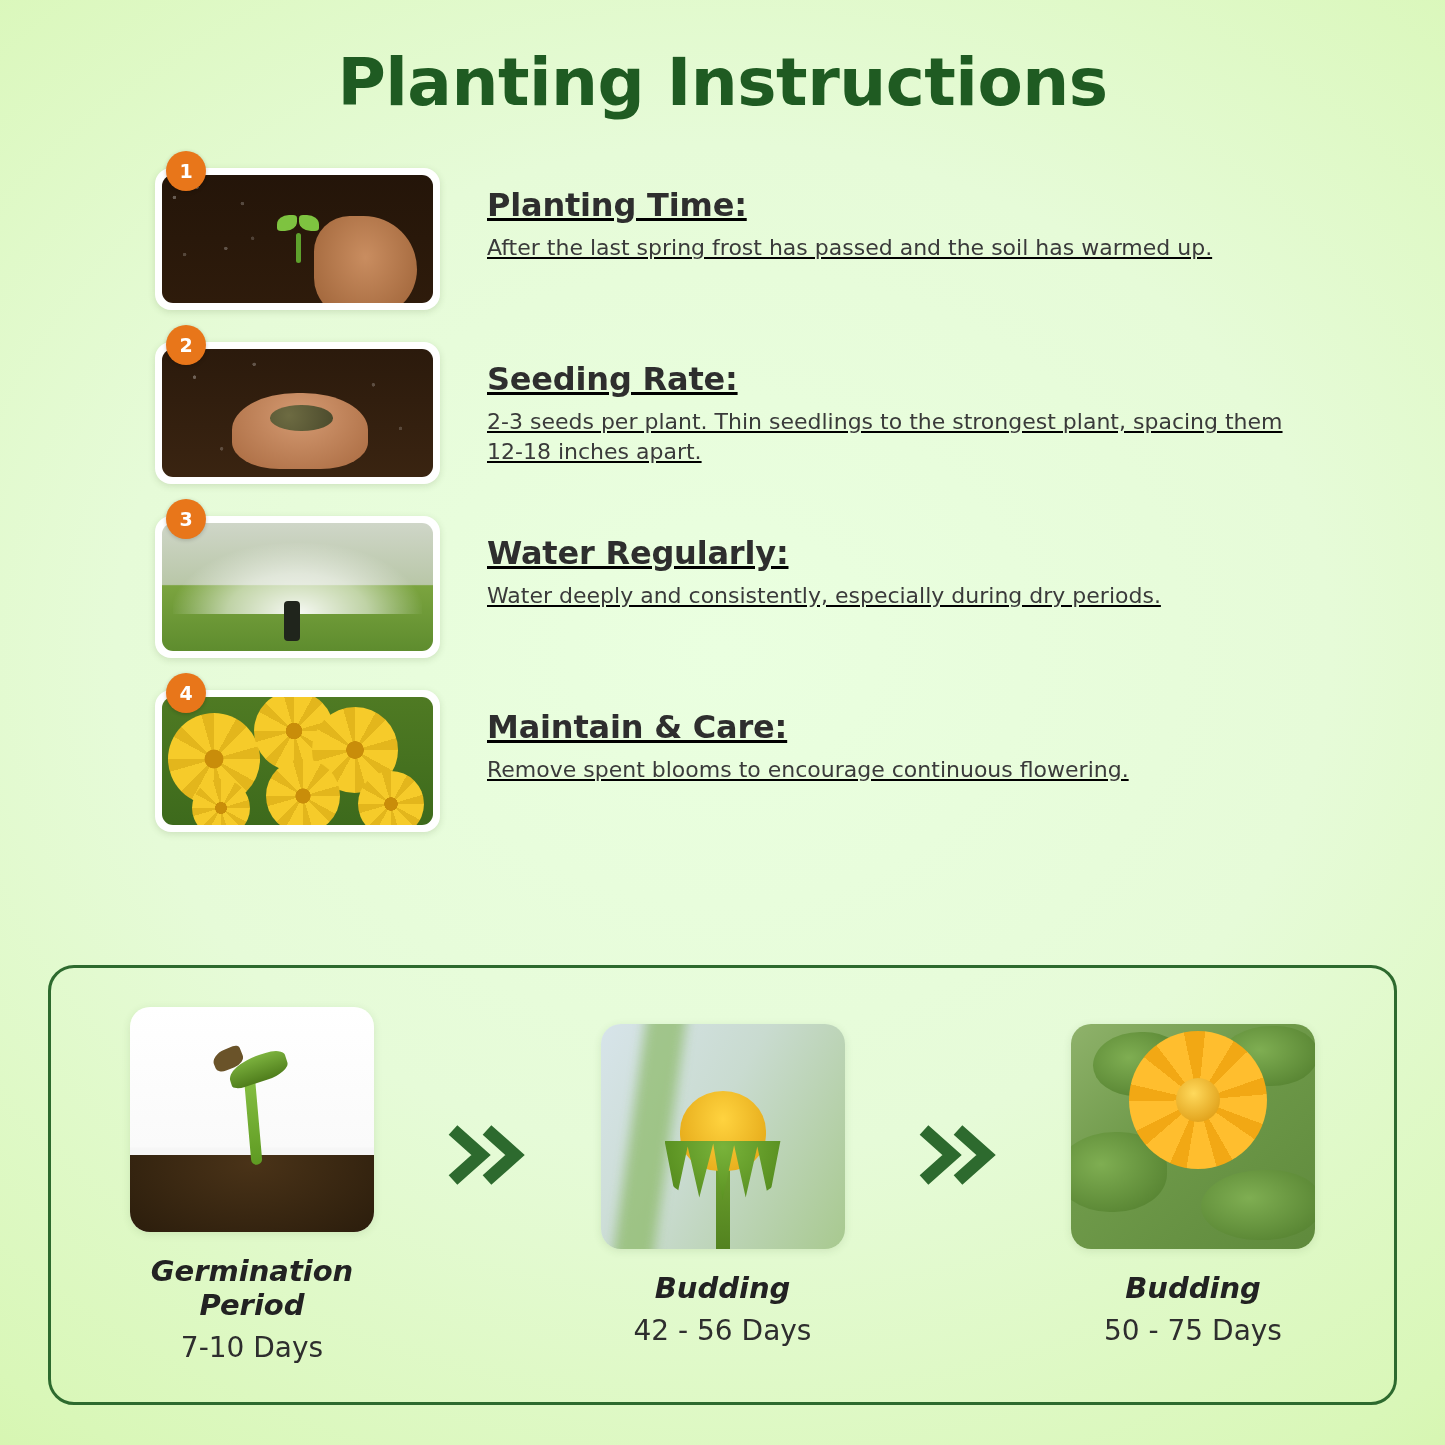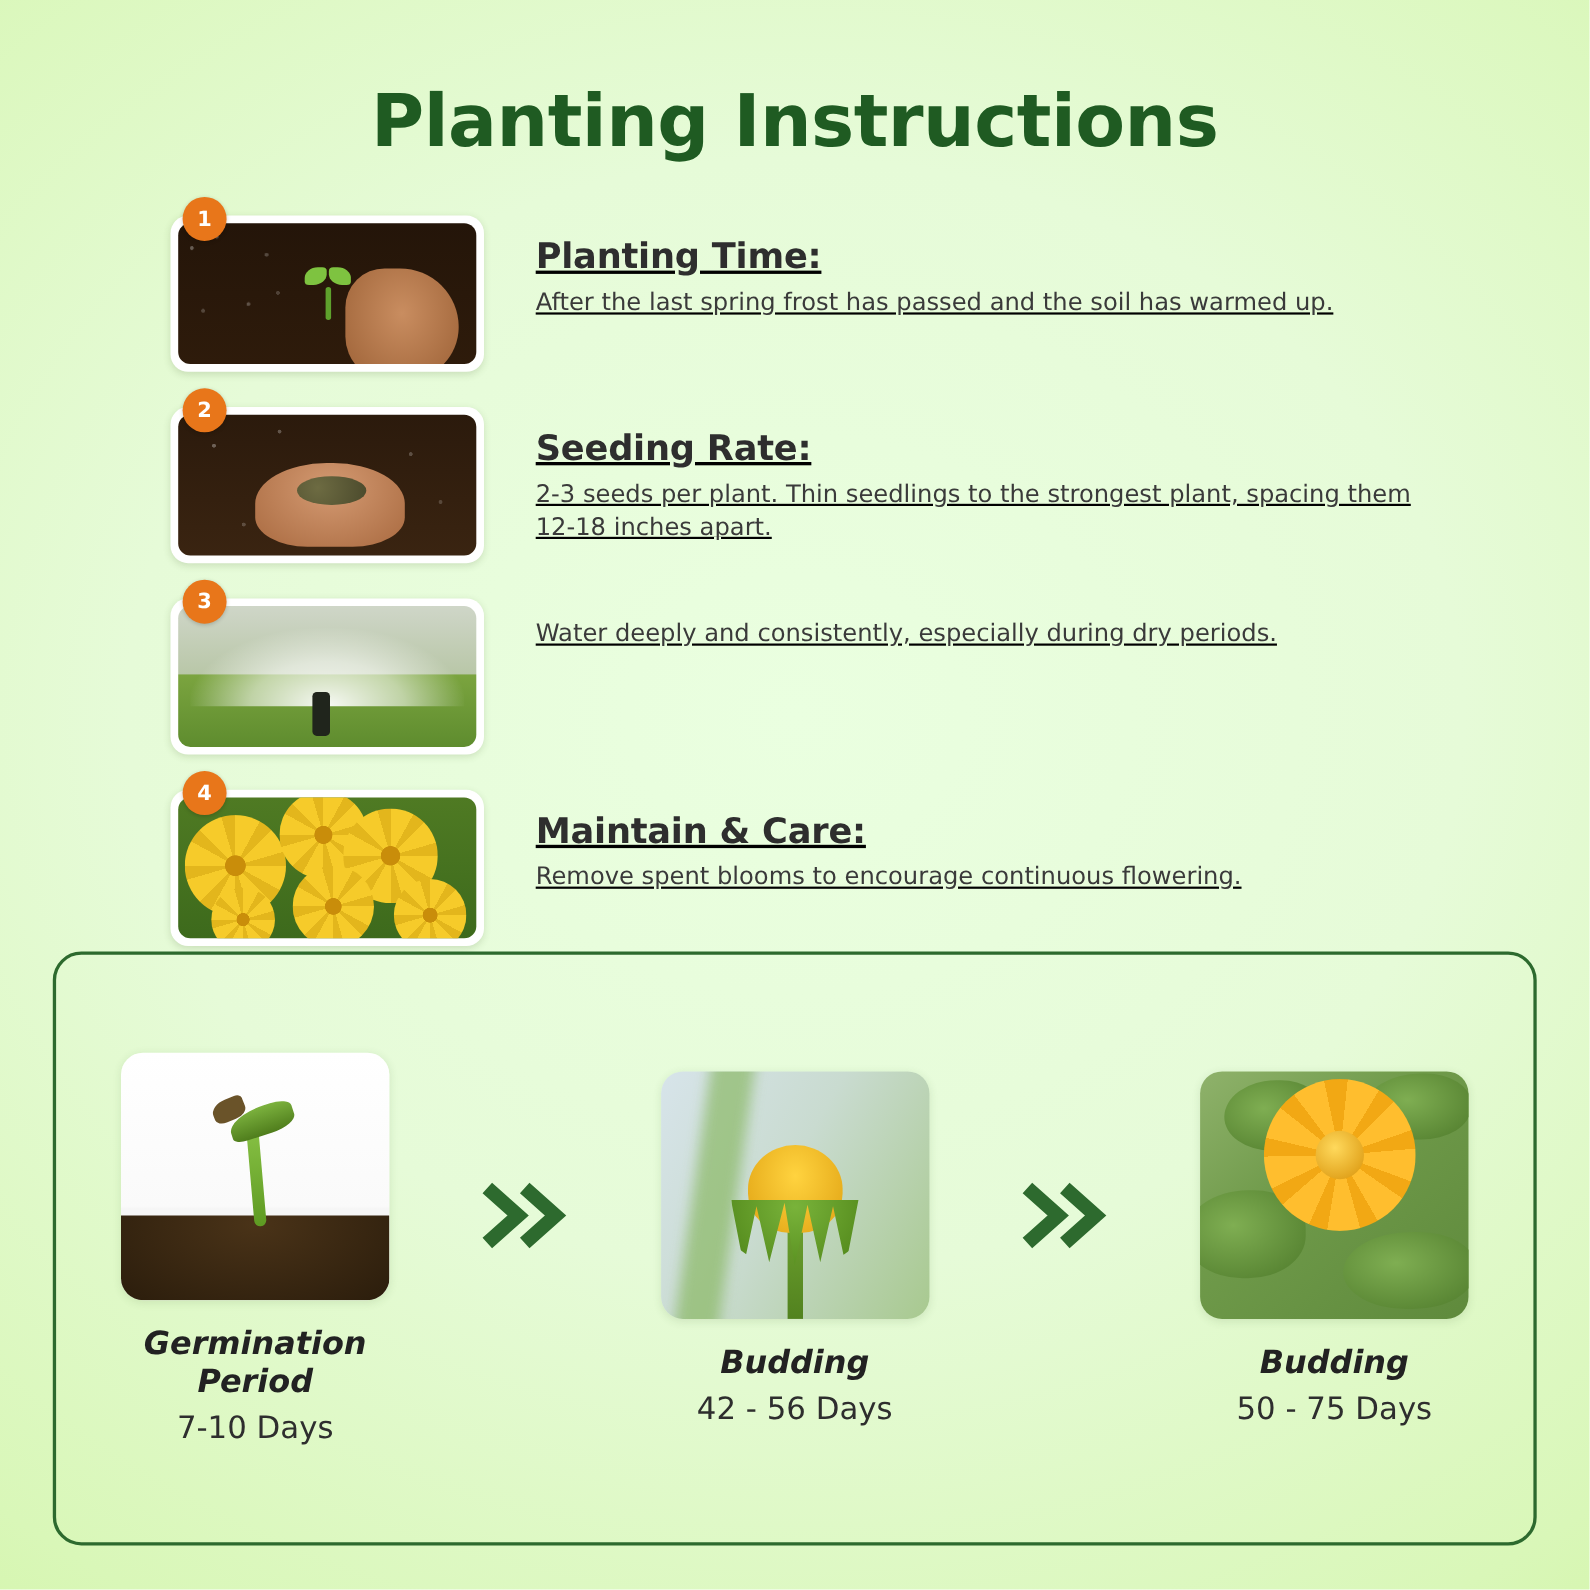--- a/index.html
+++ b/index.html
@@ -19,21 +19,21 @@
     position: relative;
     padding: 0 50px;
   }
 
   h1.title {
     text-align: center;
     color: #1f5b22;
     font-size: 66px;
     font-weight: bold;
     letter-spacing: -0.5px;
-    padding-top: 78px;
+    padding-top: 50px;
     line-height: 1;
   }
 
   
   .steps {
     margin-top: 52px;
     padding-left: 105px;
     padding-right: 60px;
   }
 
@@ -102,27 +102,27 @@
     line-height: 1.38;
     max-width: 830px;
   }
 
   
   .timeline {
     position: absolute;
     left: 48px;
     right: 48px;
     bottom: 40px;
-    height: 540px;
+    height: 440px;
     border: 3px solid #2d6a2e;
     border-radius: 26px;
     display: flex;
     align-items: center;
     justify-content: space-between;
-    padding: 0 56px;
+    padding: 0 76px;
   }
 
   .tl-stage {
     width: 250px;
     display: flex;
     flex-direction: column;
     align-items: center;
   }
 
   .tl-img {
@@ -425,20 +425,21 @@
       <div class="thumb-wrap">
         <div class="badge">3</div>
         <div class="thumb">
           <div class="thumb-inner sprinkler">
             <div class="spray"></div>
             <div class="head"></div>
           </div>
         </div>
       </div>
       <div class="step-text">
+        <div class="step-head">Water Regularly:</div>
         <div class="step-body">Water deeply and consistently, especially during dry periods.</div>
       </div>
     </div>
 
     <div class="step">
       <div class="thumb-wrap">
         <div class="badge">4</div>
         <div class="thumb">
           <div class="thumb-inner flowers">
             <div class="flower" style="width:92px;height:92px;left:6px;top:16px;">

